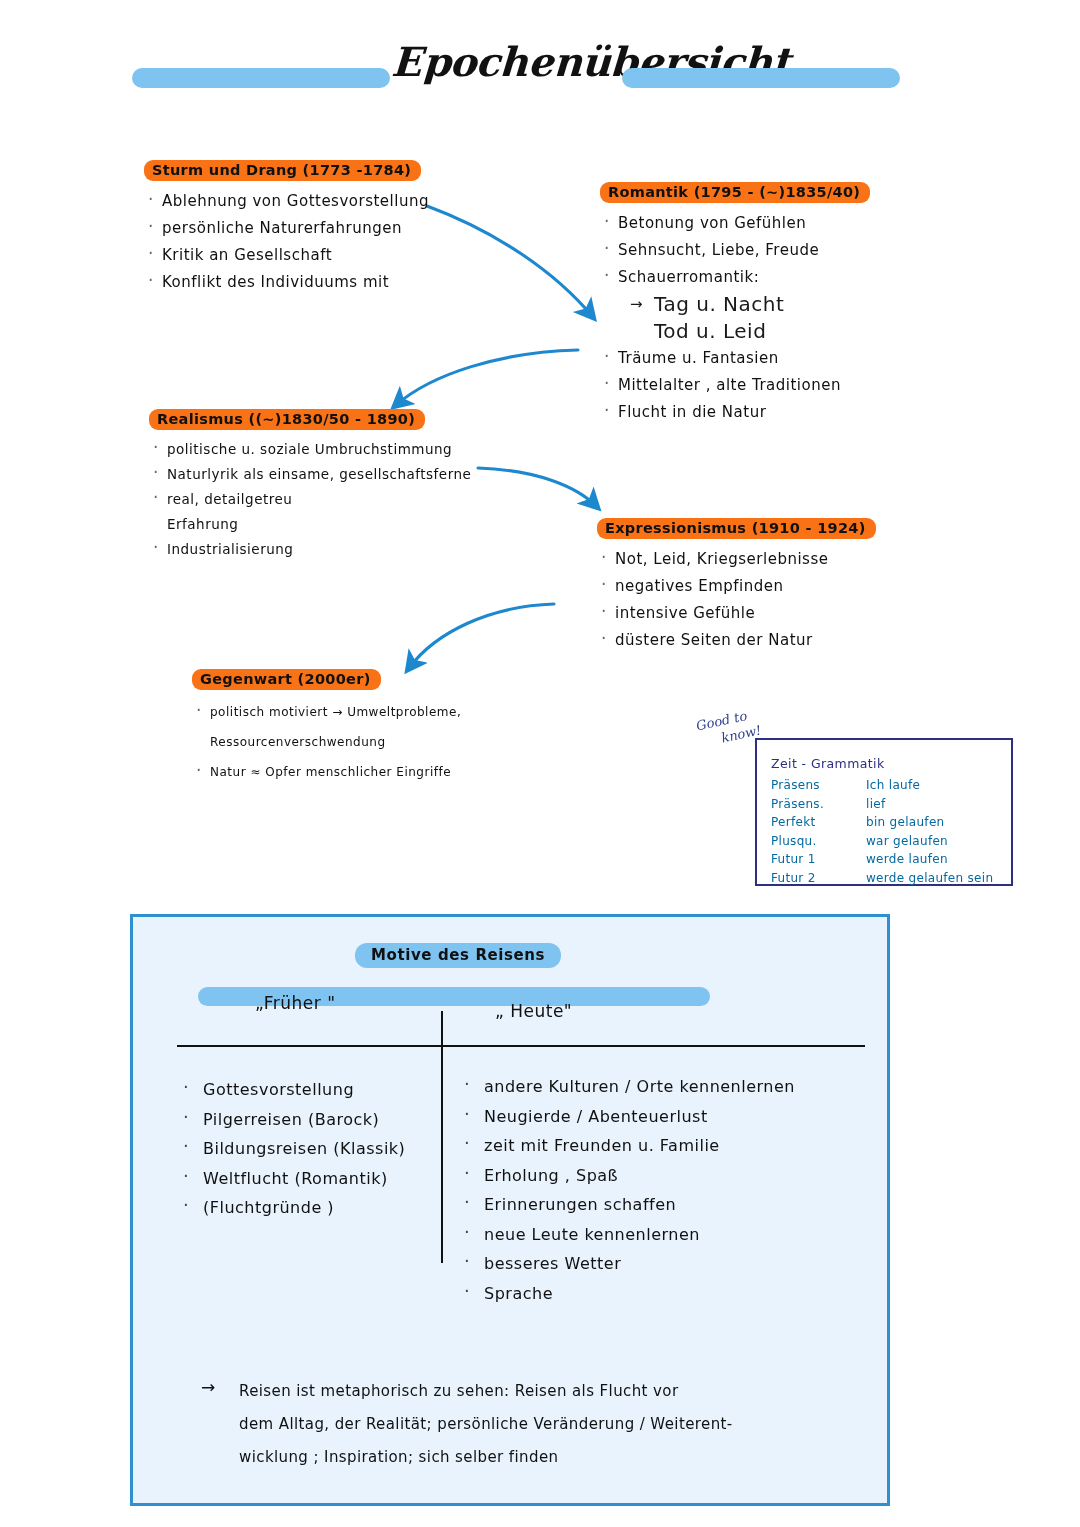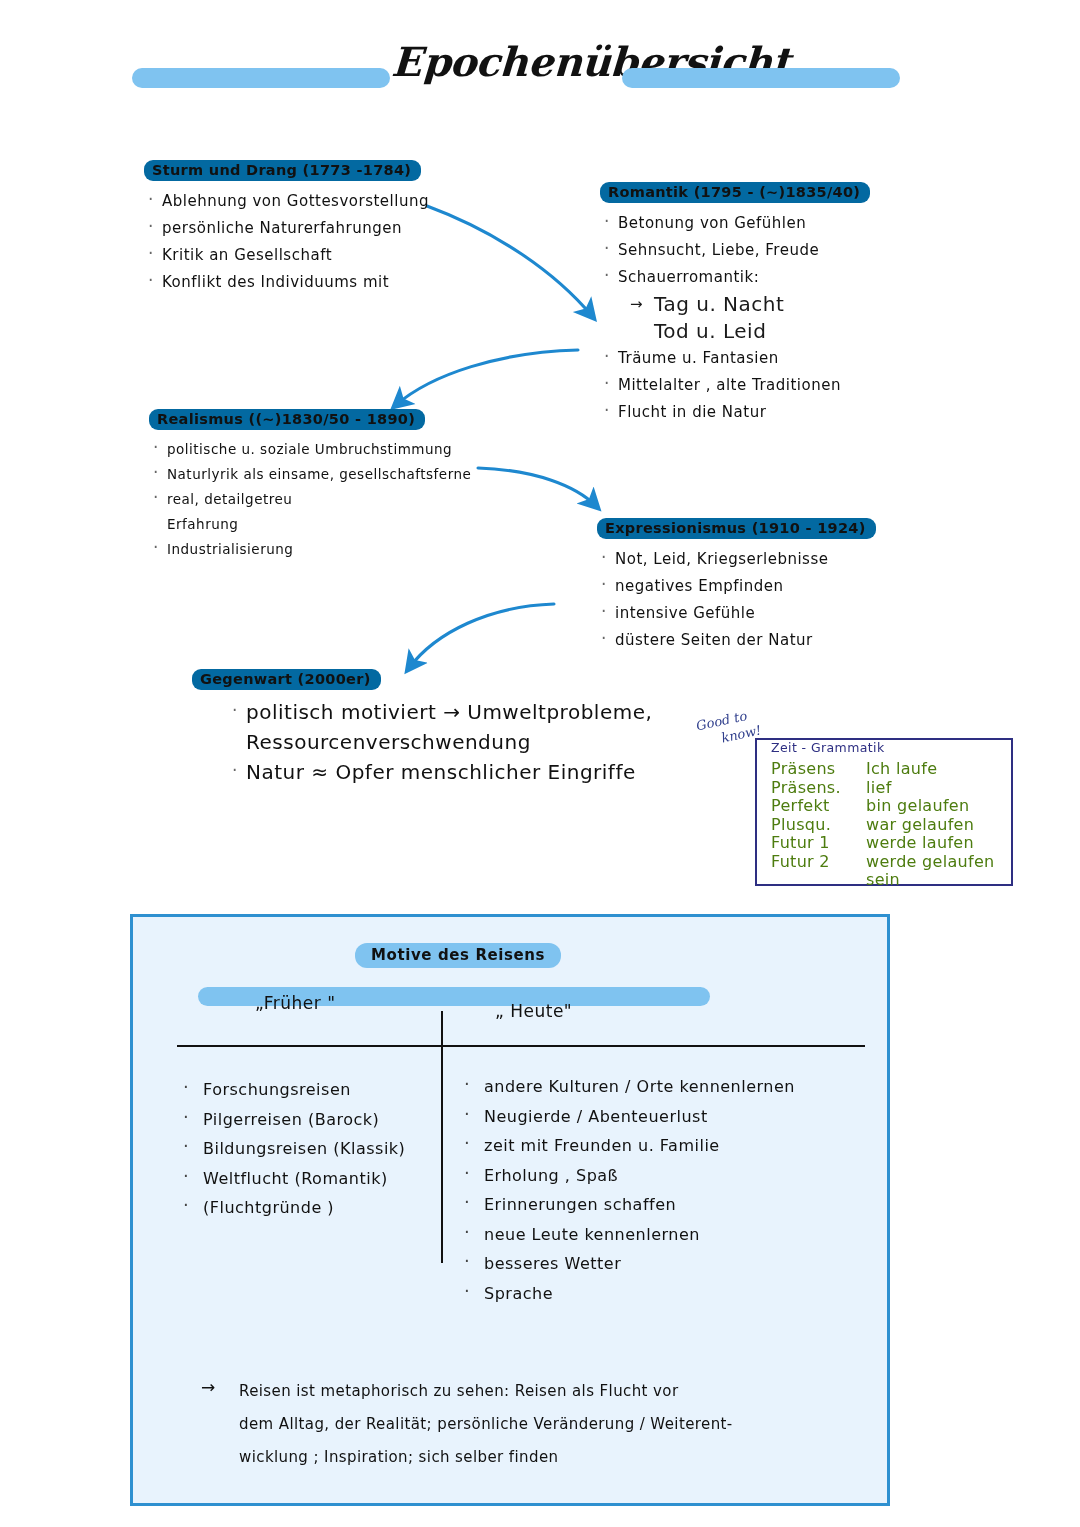--- a/index.html
+++ b/index.html
@@ -46,21 +46,21 @@
     letter-spacing: -0.5px;
     transform: skewX(-6deg);
   }
 
   
   .era {
     position: absolute;
   }
   .era-head {
     display: inline-block;
-    background: #0369a1;
+    background: #f97316;
     border-radius: 9px;
     padding: 2px 10px 3px 8px;
     font-size: 14.5px;
     font-weight: 600;
     letter-spacing: 0.3px;
     color: #111;
     white-space: nowrap;
   }
   .era-list {
     margin-top: 7px;
@@ -101,21 +101,21 @@
 
   
   .era.compact .era-item { font-size: 13.5px; line-height: 25px; }
 
   #era-sturm      { left: 144px; top: 160px; }
   #era-romantik   { left: 600px; top: 182px; }
   #era-realismus  { left: 149px; top: 409px; }
   #era-express    { left: 597px; top: 518px; }
   #era-gegenwart  { left: 192px; top: 669px; }
 
-  #era-gegenwart .era-item { font-size: 20px; line-height: 30px; margin-left: 36px; }
+  #era-gegenwart .era-item { font-size: 12px; line-height: 30px; }
 
   
   #arrows {
     position: absolute;
     left: 0; top: 0;
     width: 1080px; height: 1527px;
     pointer-events: none;
   }
 
   
@@ -131,33 +131,33 @@
     transform: rotate(-12deg);
   }
   #gtk-label .l2 { display: block; padding-left: 22px; }
 
   #grammar-box {
     position: absolute;
     left: 755px; top: 738px;
     width: 258px; height: 148px;
     border: 2px solid #2E2F82;
     background: #ffffff;
-    padding: 0 10px 0 14px;
+    padding: 16px 10px 0 14px;
   }
   #grammar-box .g-title {
     font-size: 12.5px;
     color: #2E2F82;
     letter-spacing: 0.4px;
     margin-bottom: 5px;
   }
   .g-row {
     display: flex;
-    font-size: 16px;
+    font-size: 12px;
     line-height: 18.5px;
-    color: #4d7c0f;
+    color: #0369a1;
     letter-spacing: 0.3px;
   }
   .g-row .g-tense { width: 95px; flex: none; }
   .g-row .g-form  { flex: 1; }
 
   
   #motive-box {
     position: absolute;
     left: 130px; top: 914px;
     width: 760px; height: 592px;
@@ -369,21 +369,21 @@
   <div id="motive-title">Motive des Reisens</div>
 
   <div id="col-bar"></div>
   <div class="col-label" id="label-frueher">„Früher "</div>
   <div class="col-label" id="label-heute">„ Heute"</div>
 
   <div id="hrule"></div>
   <div id="vrule"></div>
 
   <div class="motive-col" id="col-left">
-    <div class="m-item">Forschungsreisen</div>
+    <div class="m-item">Gottesvorstellung</div>
     <div class="m-item">Pilgerreisen (Barock)</div>
     <div class="m-item">Bildungsreisen (Klassik)</div>
     <div class="m-item">Weltflucht (Romantik)</div>
     <div class="m-item">(Fluchtgründe )</div>
   </div>
 
   <div class="motive-col" id="col-right">
     <div class="m-item">andere Kulturen / Orte kennenlernen</div>
     <div class="m-item">Neugierde / Abenteuerlust</div>
     <div class="m-item">zeit mit Freunden u. Familie</div>

